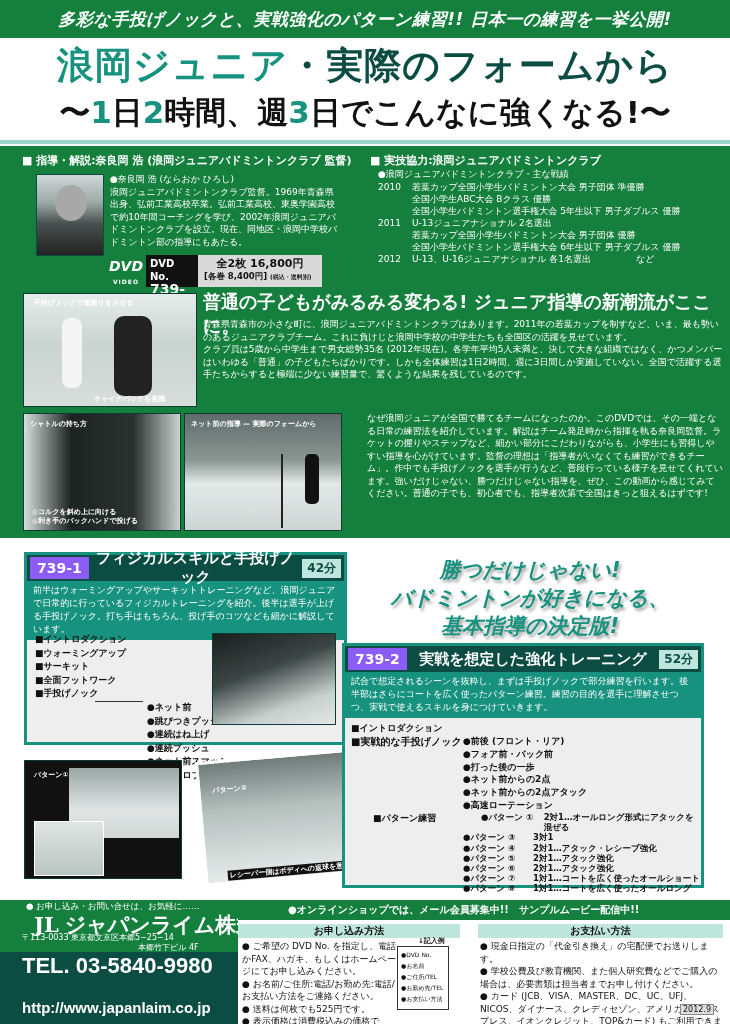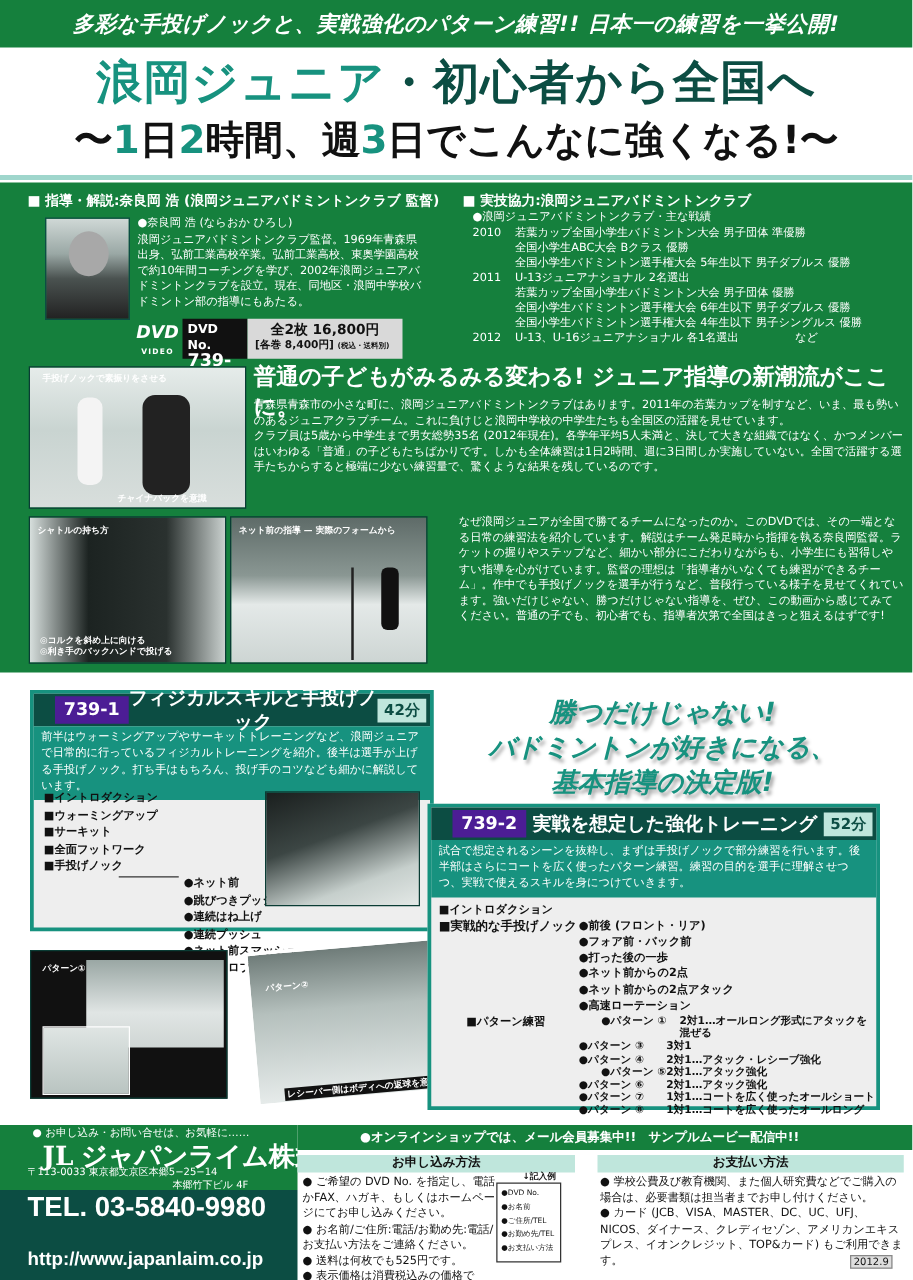--- a/index.html
+++ b/index.html
@@ -39,21 +39,21 @@
 .ph{background:#8ea29d;border:1px solid #0a3c34;overflow:hidden}
 .ph .cap{position:absolute;font-size:7px;color:#fff;font-weight:bold}
 
 #catch{left:203px;top:290px;width:520px;font-weight:bold;font-size:18px;color:#fff;line-height:24px}
 #story1{left:203px;top:318px;width:520px}
 #story2{left:367px;top:412px;width:356px}
 
 
 #sec1{left:24px;top:552px;width:323px;height:193px;border:3px solid #17927f;background:#eee}
 .sechead{height:26px;background:#0c4d43;display:flex;align-items:center;color:#fff;font-weight:bold}
-.secnum{background:#4c1d95;font-size:14px;padding:3px 7px;margin-left:17px}
+.secnum{background:#8b5cf6;font-size:14px;padding:3px 7px;margin-left:3px}
 .sectitle{flex:1;text-align:center;font-size:15px}
 .secmin{background:#bfe6dc;color:#0c4d43;font-size:12px;padding:1px 5px;margin-right:3px}
 .secdesc{background:#17927f;color:#fff;font-size:9px;line-height:13px;padding:3px 6px 4px}
 .menu{font-size:9px;font-weight:bold;line-height:13.5px;color:#111}
 
 #slogan{left:370px;top:556px;width:320px;text-align:center;font-weight:bold;font-style:italic;font-size:21px;line-height:28px;color:#17927f;text-shadow:2px 3px 3px rgba(0,0,0,0.35)}
 
 #sec2{left:342px;top:643px;width:362px;height:245px;border:3px solid #17927f;background:#eee}
 
 
@@ -69,21 +69,21 @@
 #pay{left:478px;top:924px;width:245px}
 #example{left:397px;top:946px;width:52px;height:64px;border:1px solid #333;font-size:6px;line-height:11px;padding:2px 3px}
 #date{left:680px;top:1004px;font-size:8px;background:#ddd;border:1px solid #888;padding:0 2px}
 </style>
 </head>
 <body>
 
 <div id="topband" class="abs teal">
     <span>多彩な手投げノックと、実戦強化のパターン練習!! 日本一の練習を一挙公開!</span>
   </div>
-<div id="title1" class="abs"><span class="a">浪岡ジュニア</span><span class="b">・初心者から全国へ</span></div>
+<div id="title1" class="abs"><span class="a">浪岡ジュニア</span><span class="b">・実際のフォームから</span></div>
 <div id="title2" class="abs"><span>〜</span><span class="n">1</span><span>日</span><span class="n">2</span><span>時間、週</span><span class="n">3</span><span>日でこんなに強くなる!〜</span></div>
 <div id="rule" class="abs"></div>
 
 <div id="main" class="abs teal"></div>
 
 <div class="abs sh" style="left:22px;top:153px">■ 指導・解説:奈良岡 浩 (浪岡ジュニアバドミントンクラブ 監督)</div>
 <div id="photo-coach" class="abs">
     <div class="face"></div>
   </div>
 <div class="abs sm" style="left:110px;top:173px;width:232px">
@@ -123,21 +123,20 @@
       <div class="record">
         <span class="yr"></span>
         <span>若葉カップ全国小学生バドミントン大会 男子団体 優勝</span>
       </div>
       <div class="record">
         <span class="yr"></span>
         <span>全国小学生バドミントン選手権大会 6年生以下 男子ダブルス 優勝</span>
       </div>
       <div class="record">
         <span class="yr"></span>
-        <span>全国小学生バドミントン選手権大会 4年生以下 男子シングルス 優勝</span>
       </div>
       <div class="record">
         <span class="yr">2012</span>
         <span>U-13、U-16ジュニアナショナル 各1名選出　　　　　など</span>
       </div>
     </div>
 </div>
 
 <div class="abs ph" style="left:23px;top:293px;width:174px;height:114px;background:linear-gradient(180deg,#e6ecea 0%,#c9d4d1 45%,#d8dedc 100%)">
   <div class="abs" style="left:38px;top:24px;width:20px;height:70px;background:#f4f4f4;border-radius:8px"></div>
@@ -231,21 +230,21 @@
         <span>2対1…オールロング形式にアタックを混ぜる</span>
       </div>
       <div style="display: flex;">
         <span style="width: 70px;">●パターン ③</span>
         <span>3対1</span>
       </div>
       <div style="display: flex;">
         <span style="width: 70px;">●パターン ④</span>
         <span>2対1…アタック・レシーブ強化</span>
       </div>
-      <div style="display: flex; text-align: right;">
+      <div style="display: flex;">
         <span style="width: 70px;">●パターン ⑤</span>
         <span>2対1…アタック強化</span>
       </div>
       <div style="display: flex;">
         <span style="width: 70px;">●パターン ⑥</span>
         <span>2対1…アタック強化</span>
       </div>
       <div style="display: flex;">
         <span style="width: 70px;">●パターン ⑦</span>
         <span>1対1…コートを広く使ったオールショート</span>
@@ -284,17 +283,18 @@
     <div>●DVD No.</div>
     <div>●お名前</div>
     <div>●ご住所/TEL</div>
     <div>●お勤め先/TEL</div>
     <div>●お支払い方法</div>
   </div>
 
 <div id="pay" class="abs">
   <div class="boxhead">お支払い方法</div>
   <div id="paylist" style="margin-top:2px;padding-left:2px">
+      <div class="bl">● 現金日指定の「代金引き換え」の宅配便でお送りします。</div>
       <div class="bl">● 学校公費及び教育機関、また個人研究費などでご購入の場合は、必要書類は担当者までお申し付けください。</div>
       <div class="bl">● カード (JCB、VISA、MASTER、DC、UC、UFJ、NICOS、ダイナース、クレディセゾン、アメリカンエキスプレス、イオンクレジット、TOP&amp;カード) もご利用できます。</div>
     </div>
 </div>
 <div id="date" class="abs">2012.9</div>
 
 </body></html>

